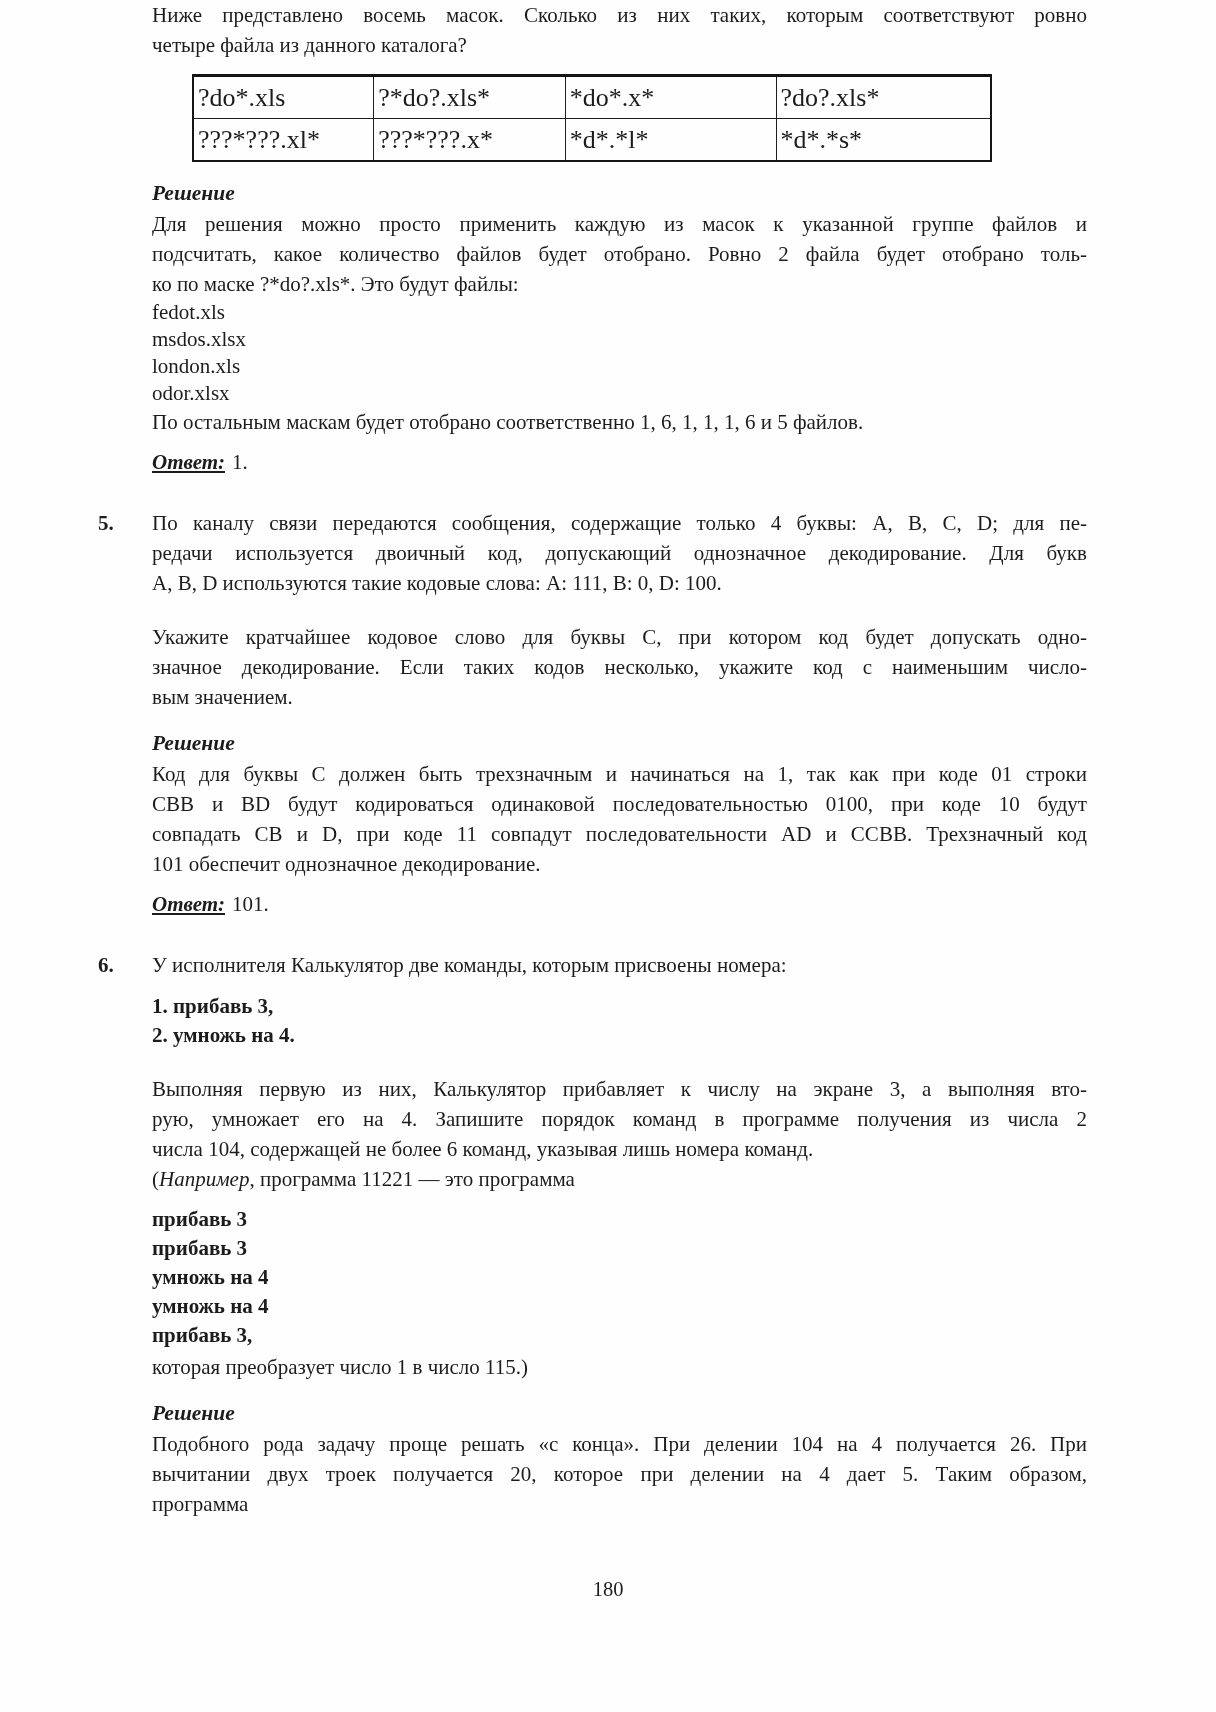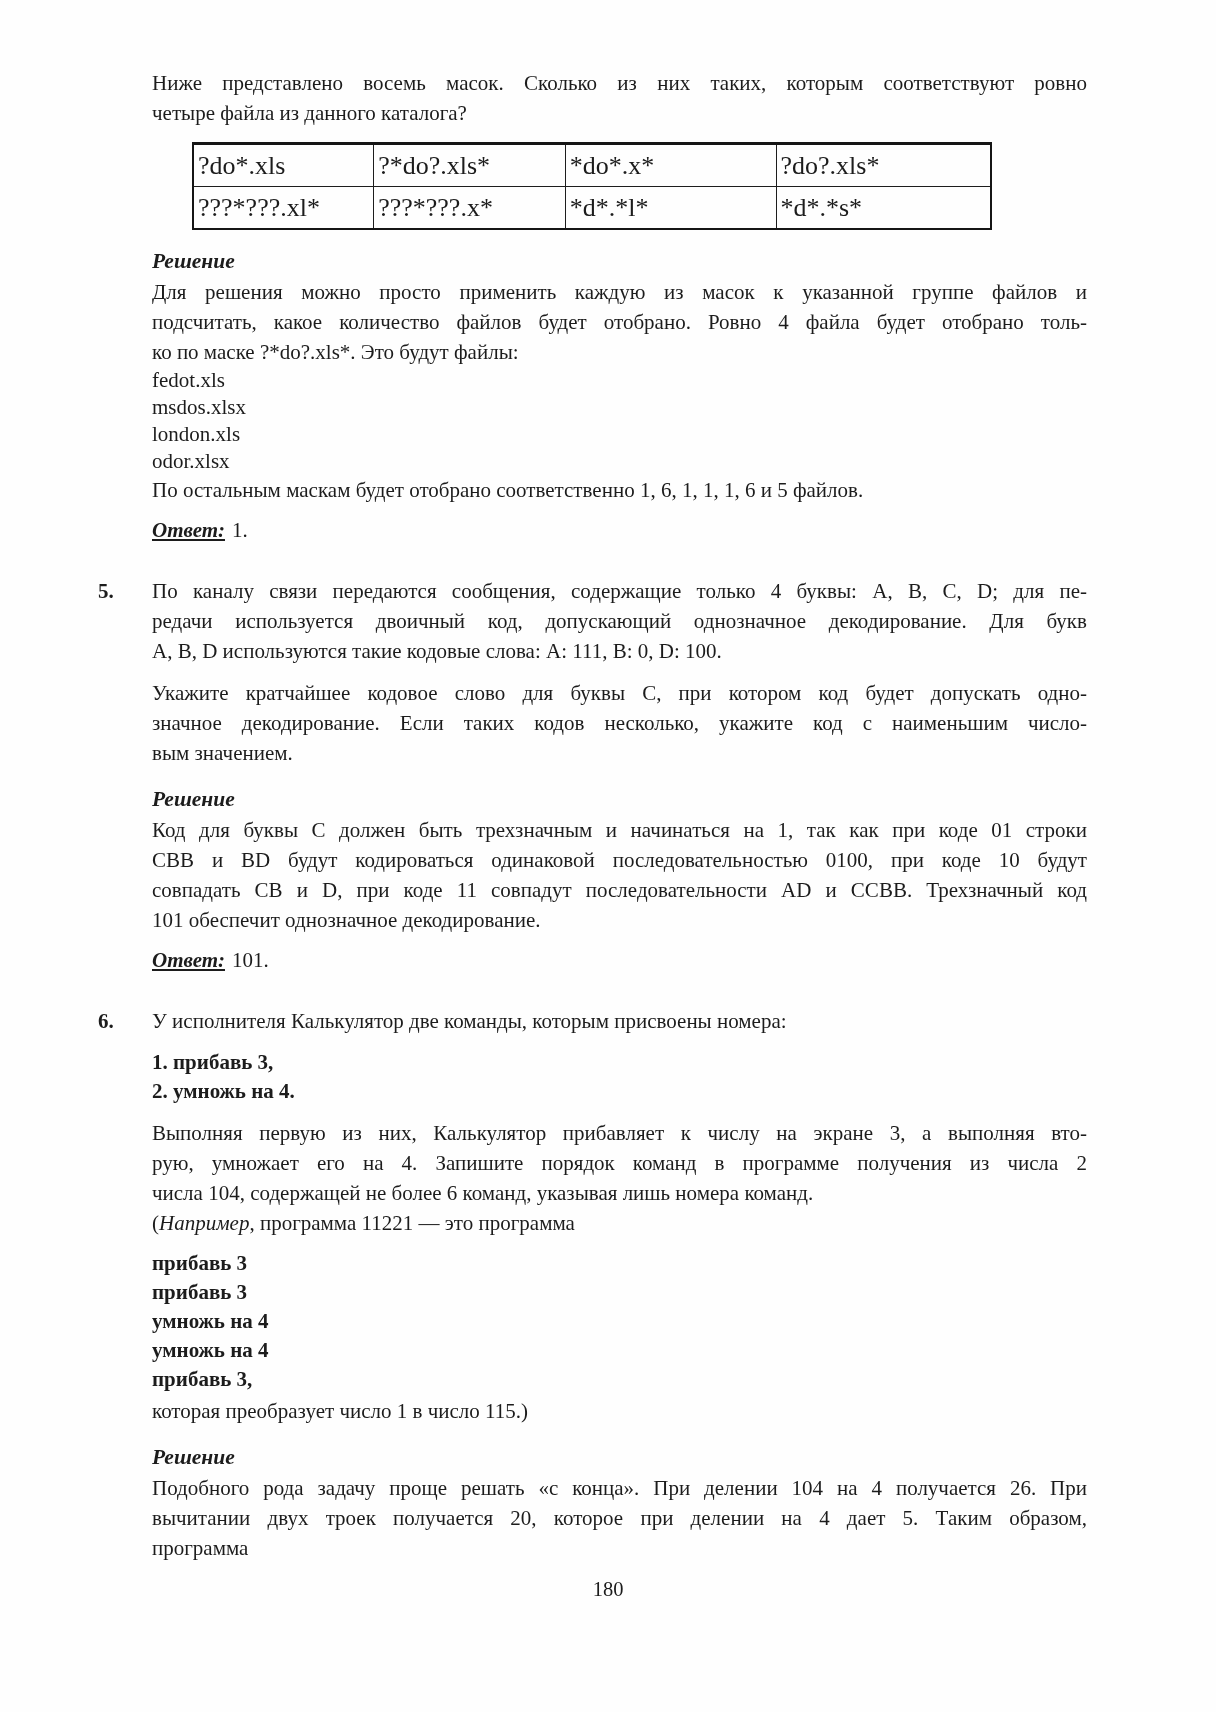--- a/index.html
+++ b/index.html
@@ -8,21 +8,20 @@
     width:1216px;height:1712px;
     background:#fefefe;
     overflow:hidden;
     font-family:"Liberation Serif","DejaVu Serif",serif;
     color:#1c1c1c;
     -webkit-font-smoothing:antialiased;
   }
   .content{
     position:absolute;left:152px;top:0;
     width:935px;
-    padding-top:68px;
     font-size:21px;line-height:30px;
   }
   .jl{text-align:justify;text-align-last:justify;}
   .ll{text-align:left;}
   .para{margin:0;}
   
   .mask-table{
     border-collapse:collapse;
     margin:14px 0 0 40px;
     width:800px;
@@ -44,21 +43,21 @@
   }
   .files div{line-height:27px;}
   .answer{margin:10px 0 0 0;line-height:31px;}
   .ans-label{font-weight:bold;font-style:italic;text-decoration:underline;}
   .ans-value{margin-left:7px;}
   .problem{position:relative;margin-top:30px;}
   .pnum{
     position:absolute;left:-54px;top:0;
     font-weight:bold;font-size:21px;
   }
-  .gap-para{margin-top:12px;}
+  .gap-para{margin-top:24px;}
   .cmds{margin-top:12px;font-weight:bold;}
   .cmds div, .program div{line-height:29px;}
   .program{margin-top:11px;font-weight:bold;}
   .ex-italic{font-style:italic;}
   .ex-num{font-weight:normal;}
   .closing{margin-top:2px;}
   .page-number{
     position:absolute;left:0;top:1578px;width:1216px;
     text-align:center;font-size:20.5px;color:#1c1c1c;
   }
@@ -87,21 +86,21 @@
           <td class="c2">???*???.x*</td>
           <td class="c3">*d*.*l*</td>
           <td class="c4">*d*.*s*</td>
         </tr>
       </tbody>
     </table>
 
     <div>
       <p class="sol-heading">Решение</p>
       <div class="para jl">Для решения можно просто применить каждую из масок к указанной группе файлов и</div>
-      <div class="para jl">подсчитать, какое количество файлов будет отобрано. Ровно 4 файла будет отобрано толь-</div>
+      <div class="para jl">подсчитать, какое количество файлов будет отобрано. Ровно 2 файла будет отобрано толь-</div>
       <div class="para ll">ко по маске ?*do?.xls*. Это будут файлы:</div>
       <div class="files">
         <div>fedot.xls</div>
         <div>msdos.xlsx</div>
         <div>london.xls</div>
         <div>odor.xlsx</div>
       </div>
       <div class="para ll">По остальным маскам будет отобрано соответственно 1, 6, 1, 1, 1, 6 и 5 файлов.</div>
       <p class="answer">
         <span class="ans-label">Ответ:</span><span class="ans-value">1.</span>

